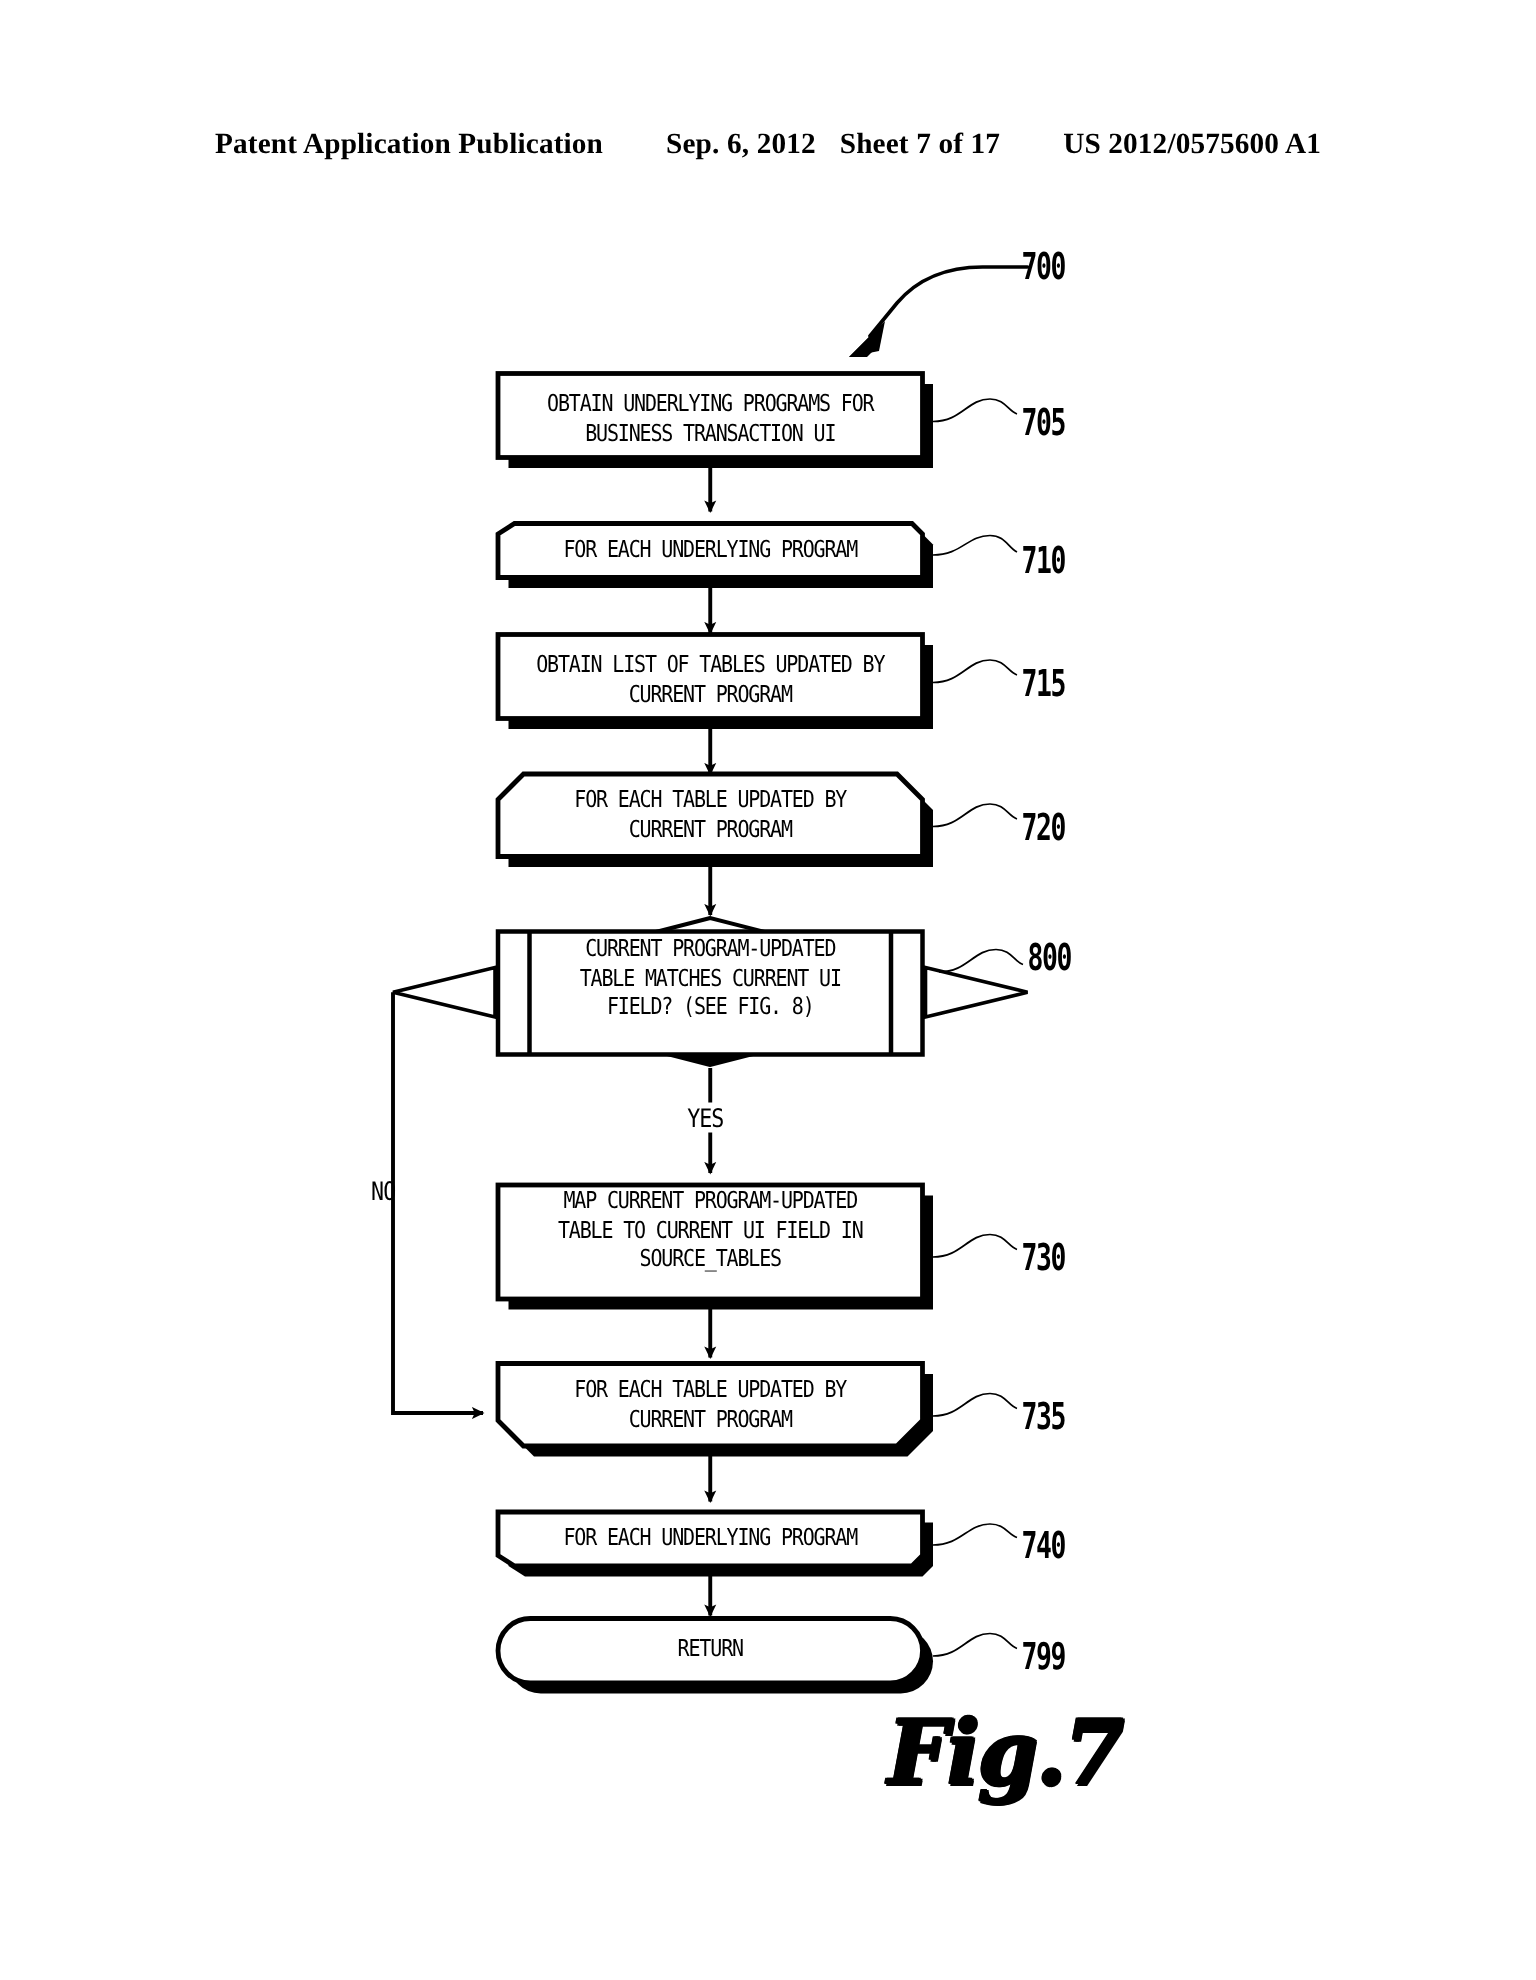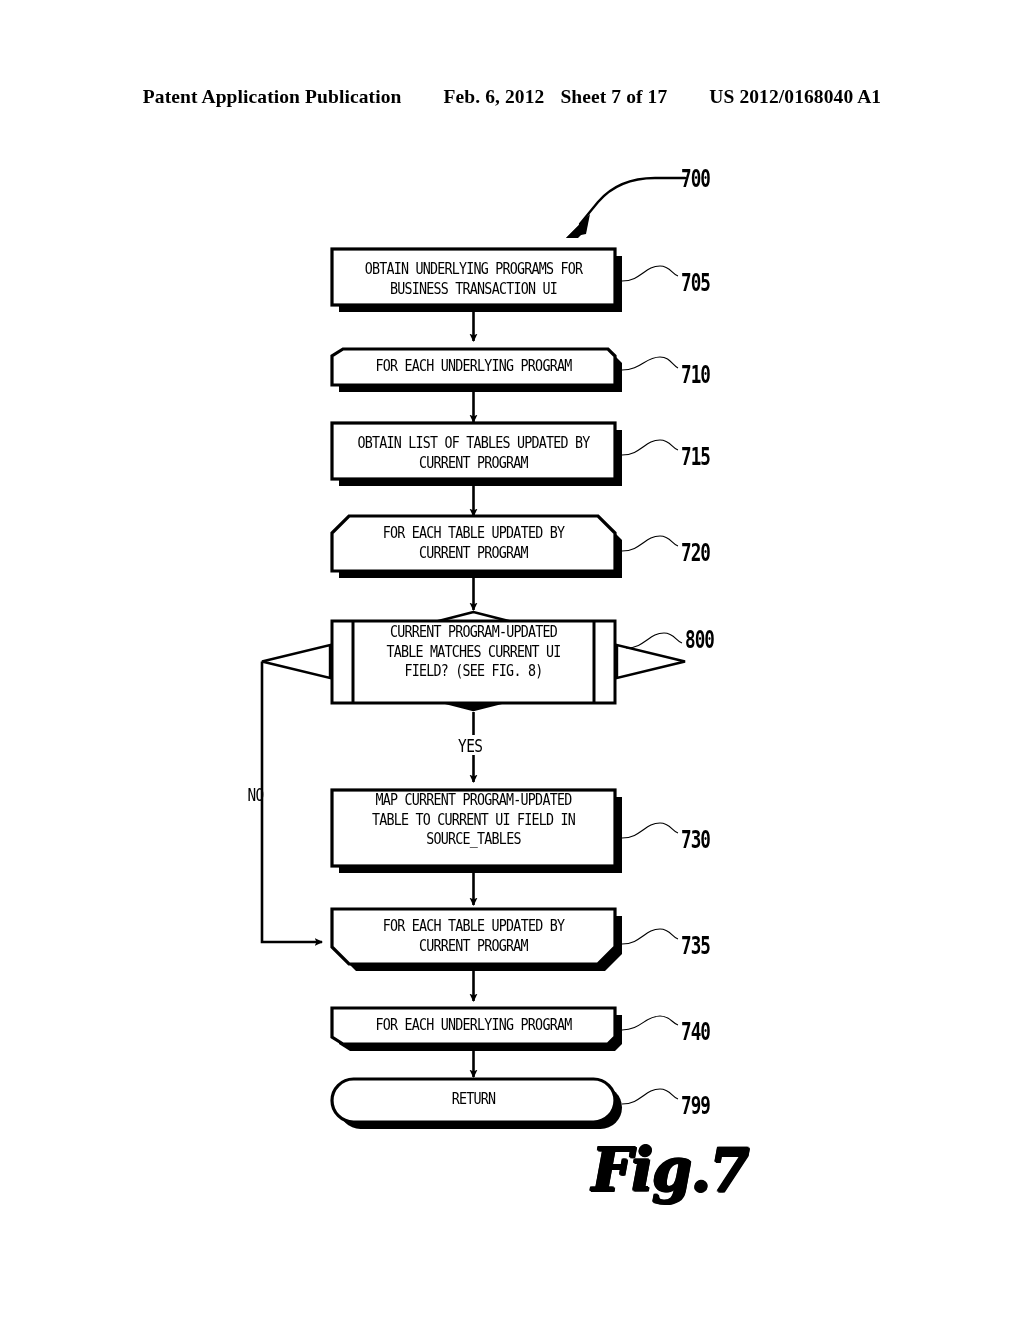--- a/index.html
+++ b/index.html
@@ -106,21 +106,21 @@
       0 1.1px 0 #000, 0 -1.1px 0 #000,
       1.2px 1.1px 0 #000, -1.2px -1.1px 0 #000;
   }
 </style>
 </head>
 <body>
 
 <div id="page">
 
   <div id="pub-header">
-    <span class="seg">Patent Application Publication</span><span class="gap-a"></span><span class="seg">Feb. 6, 2012</span><span class="gap-b"></span><span class="seg">Sheet 7 of 17</span><span class="gap-c"></span><span class="seg">US 2012/0168040 A1</span>
+    <span class="seg">Patent Application Publication</span><span class="gap-a"></span><span class="seg">Sep. 6, 2012</span><span class="gap-b"></span><span class="seg">Sheet 7 of 17</span><span class="gap-c"></span><span class="seg">US 2012/0575600 A1</span>
   </div>
 
   <div id="flow">
     <svg width="1024" height="1320" viewBox="0 0 1024 1320" xmlns="http://www.w3.org/2000/svg">
       <defs>
         <marker id="arrowhead" markerWidth="9" markerHeight="9" refX="7.4" refY="4.2" orient="auto" markerUnits="userSpaceOnUse">
           <path d="M0,0.2 L8.4,4.2 L0,8.2 L1.9,4.2 Z" fill="#000000"></path>
         </marker>
       </defs>
 

